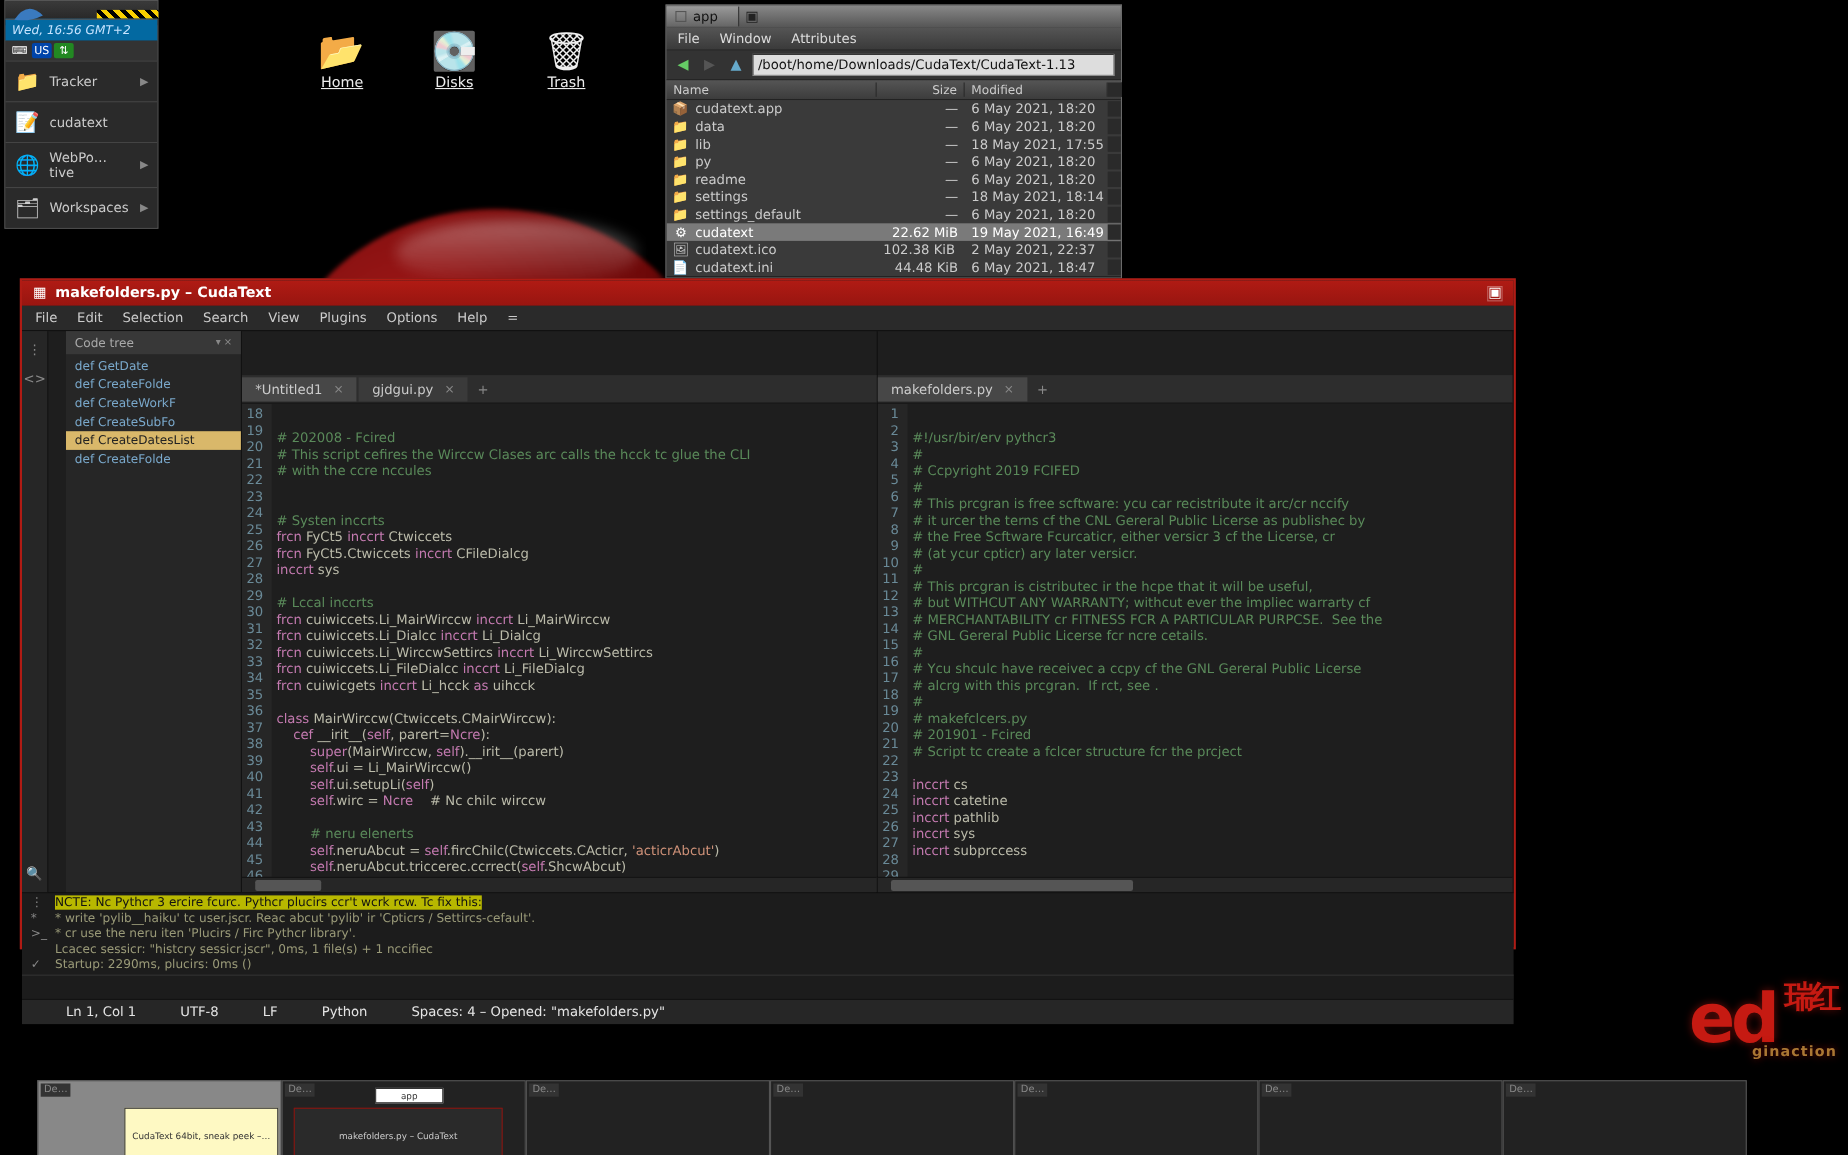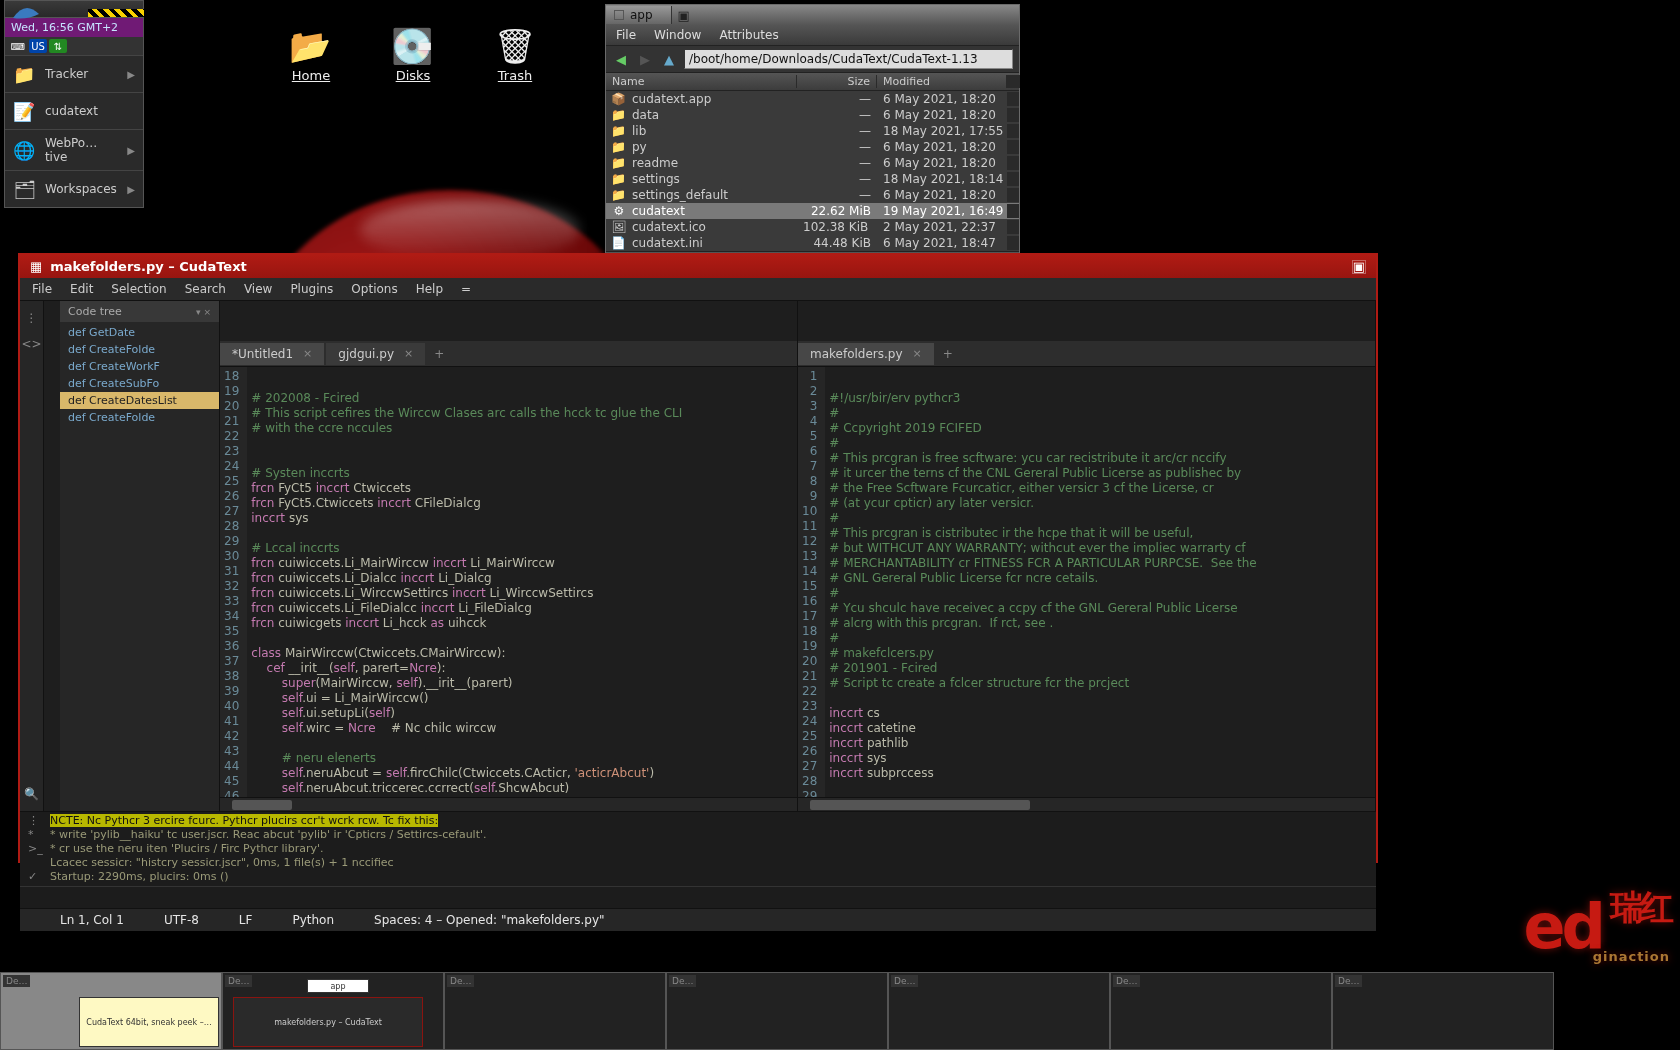--- a/index.html
+++ b/index.html
@@ -7,21 +7,21 @@
 
 
 .desktop-red { position: absolute; left: 250px; top: 190px; width: 400px; height: 350px; background: radial-gradient(ellipse at 30% 30%, #a01818 0%, #6a0808 60%, #330404 100%); border-radius: 50%; filter: blur(2px); }
 .desktop-red-hl { position: absolute; left: 360px; top: 200px; width: 220px; height: 60px; background: linear-gradient(#fff5, transparent); border-radius: 50%; filter: blur(6px); }
 
 
 .deskbar { position: absolute; left: 4px; top: 0; width: 140px; background: #2a2a2a; border: 1px solid #555; font-size: 12px; }
 .deskbar-leaf { height: 22px; background: linear-gradient(#3a3a3a, #222); display: flex; align-items: center; padding: 2px 6px; }
 .deskbar-leaf svg { width: 30px; height: 16px; }
 .yellow-strip { width: 56px; height: 8px; background: repeating-linear-gradient(45deg, #f9d000, #f9d000 4px, #000 4px, #000 8px); margin-left: auto; margin-right: -1px; margin-top: -14px; }
-.deskbar-clock { padding: 3px 6px; font-size: 11px; background: #701a75; color: #c7e4ff; border-top: 1px solid #555; }
+.deskbar-clock { padding: 3px 6px; font-size: 11px; background: #0369a1; color: #c7e4ff; border-top: 1px solid #555; font-style: italic; }
 .deskbar-tray { display: flex; gap: 2px; padding: 2px 4px; background: #333; }
 .tray-icon { width: 18px; height: 14px; font-size: 10px; display: flex; align-items: center; justify-content: center; border-radius: 2px; color: #fff; }
 .tray-us { background: #0044aa; }
 .tray-net { background: #228822; }
 .deskbar-item { display: flex; align-items: center; gap: 8px; padding: 6px 8px; background: #2a2a2a; border-top: 1px solid #444; cursor: pointer; }
 .deskbar-item .icon { width: 24px; height: 24px; display: flex; align-items: center; justify-content: center; font-size: 18px; }
 .deskbar-item .arrow { margin-left: auto; color: #888; font-size: 10px; }
 
 
 .desktop-icons { position: absolute; left: 290px; top: 28px; display: flex; gap: 60px; }
@@ -80,29 +80,29 @@
 .hscroll { height: 14px; background: #262626; border-top: 1px solid #111; display: flex; align-items: center; }
 .hscroll .thumb { background: #555; height: 10px; width: 60px; margin-left: 12px; border-radius: 2px; }
 .editor-bottom { border-top: 1px solid #111; background: #1c1c1c; }
 .console { font-size: 11px; line-height: 14px; padding: 2px 8px 2px 30px; color: #9a9a78; position: relative; }
 .console .cicon { position: absolute; left: 8px; color: #888; }
 .console .warn { background: #b8b800; color: #111; display: inline; }
 .cmd-input { background: #1c1c1c; border: none; width: 100%; padding: 3px 8px 3px 30px; color: #ccc; border-top: 1px solid #333; }
 .statusbar { background: #262626; display: flex; gap: 40px; padding: 4px 40px; font-size: 12px; color: #e5e5e5; border-top: 1px solid #111; font-family: "DejaVu Sans Mono", monospace; }
 
 
-.workspaces-bar { position: absolute; left: 0; bottom: 0; width: 100%; height: 78px; background: #000; display: flex; }
+.workspaces-bar { position: absolute; left: 0; bottom: 0; width: 100%; height: 68px; background: #000; display: flex; padding-left: 34px; }
 .ws-cell { width: 222px; height: 78px; background: #222; border: 1px solid #555; position: relative; cursor: pointer; }
 .ws-cell.active { background: #888; }
 .ws-tab { position: absolute; left: 2px; top: 2px; font-size: 9px; color: #888; background: #333; padding: 1px 3px; }
 .ws-mini { position: absolute; background: #fff; border: 1px solid #333; font-size: 8px; color: #333; display: flex; align-items: center; justify-content: center; text-align: center; }
 
 
 .red-logo { position: absolute; right: 10px; bottom: 86px; font-size: 62px; color: #c61a12; font-weight: bold; font-family: serif; letter-spacing: -4px; text-shadow: 0 0 8px #c61a1288; }
-.red-logo .cjk { font-size: 34px; display: inline-block; vertical-align: top; margin-left: 8px; line-height: 34px; }
+.red-logo .cjk { font-size: 28px; display: inline-block; vertical-align: top; margin-left: 8px; line-height: 34px; }
 .red-logo .sub { font-size: 13px; color: #aa7733; letter-spacing: 1px; display: block; text-align: right; margin-top: -14px; }
 </style>
 </head>
 <body>
 
 <div class="desktop-red"></div>
 <div class="desktop-red-hl"></div>
 
 <div class="deskbar">
   <div class="deskbar-leaf">

